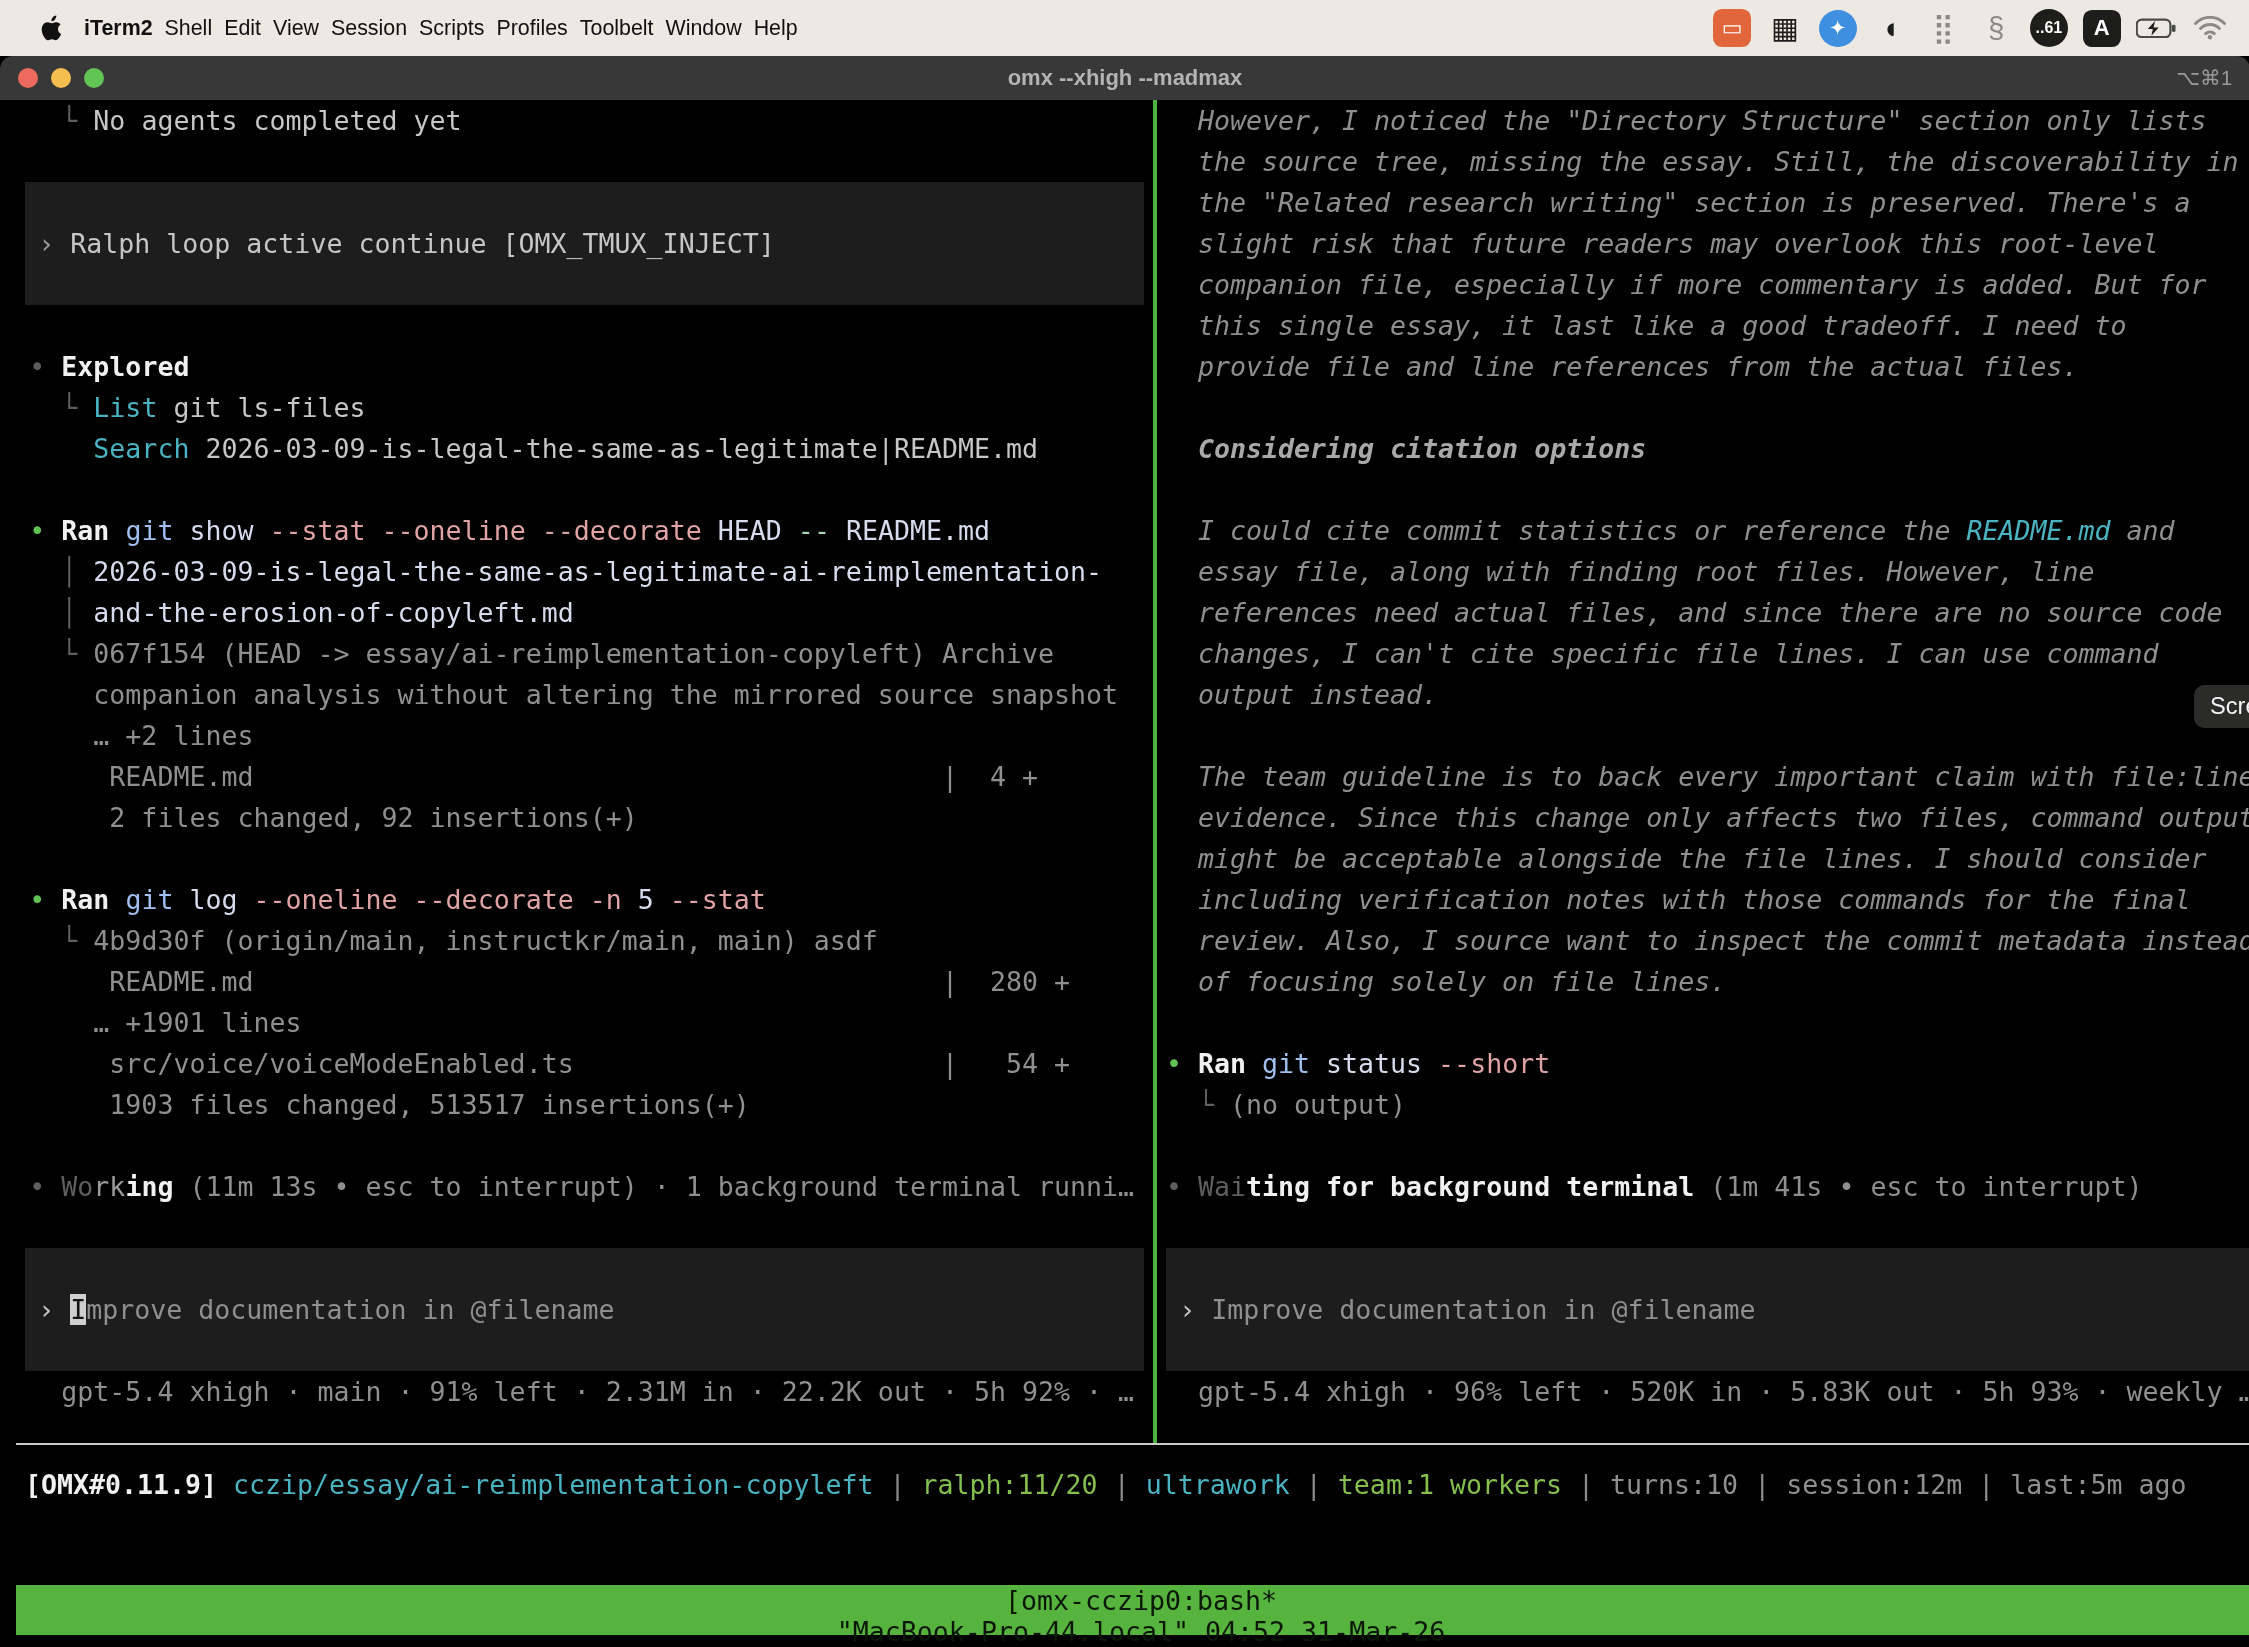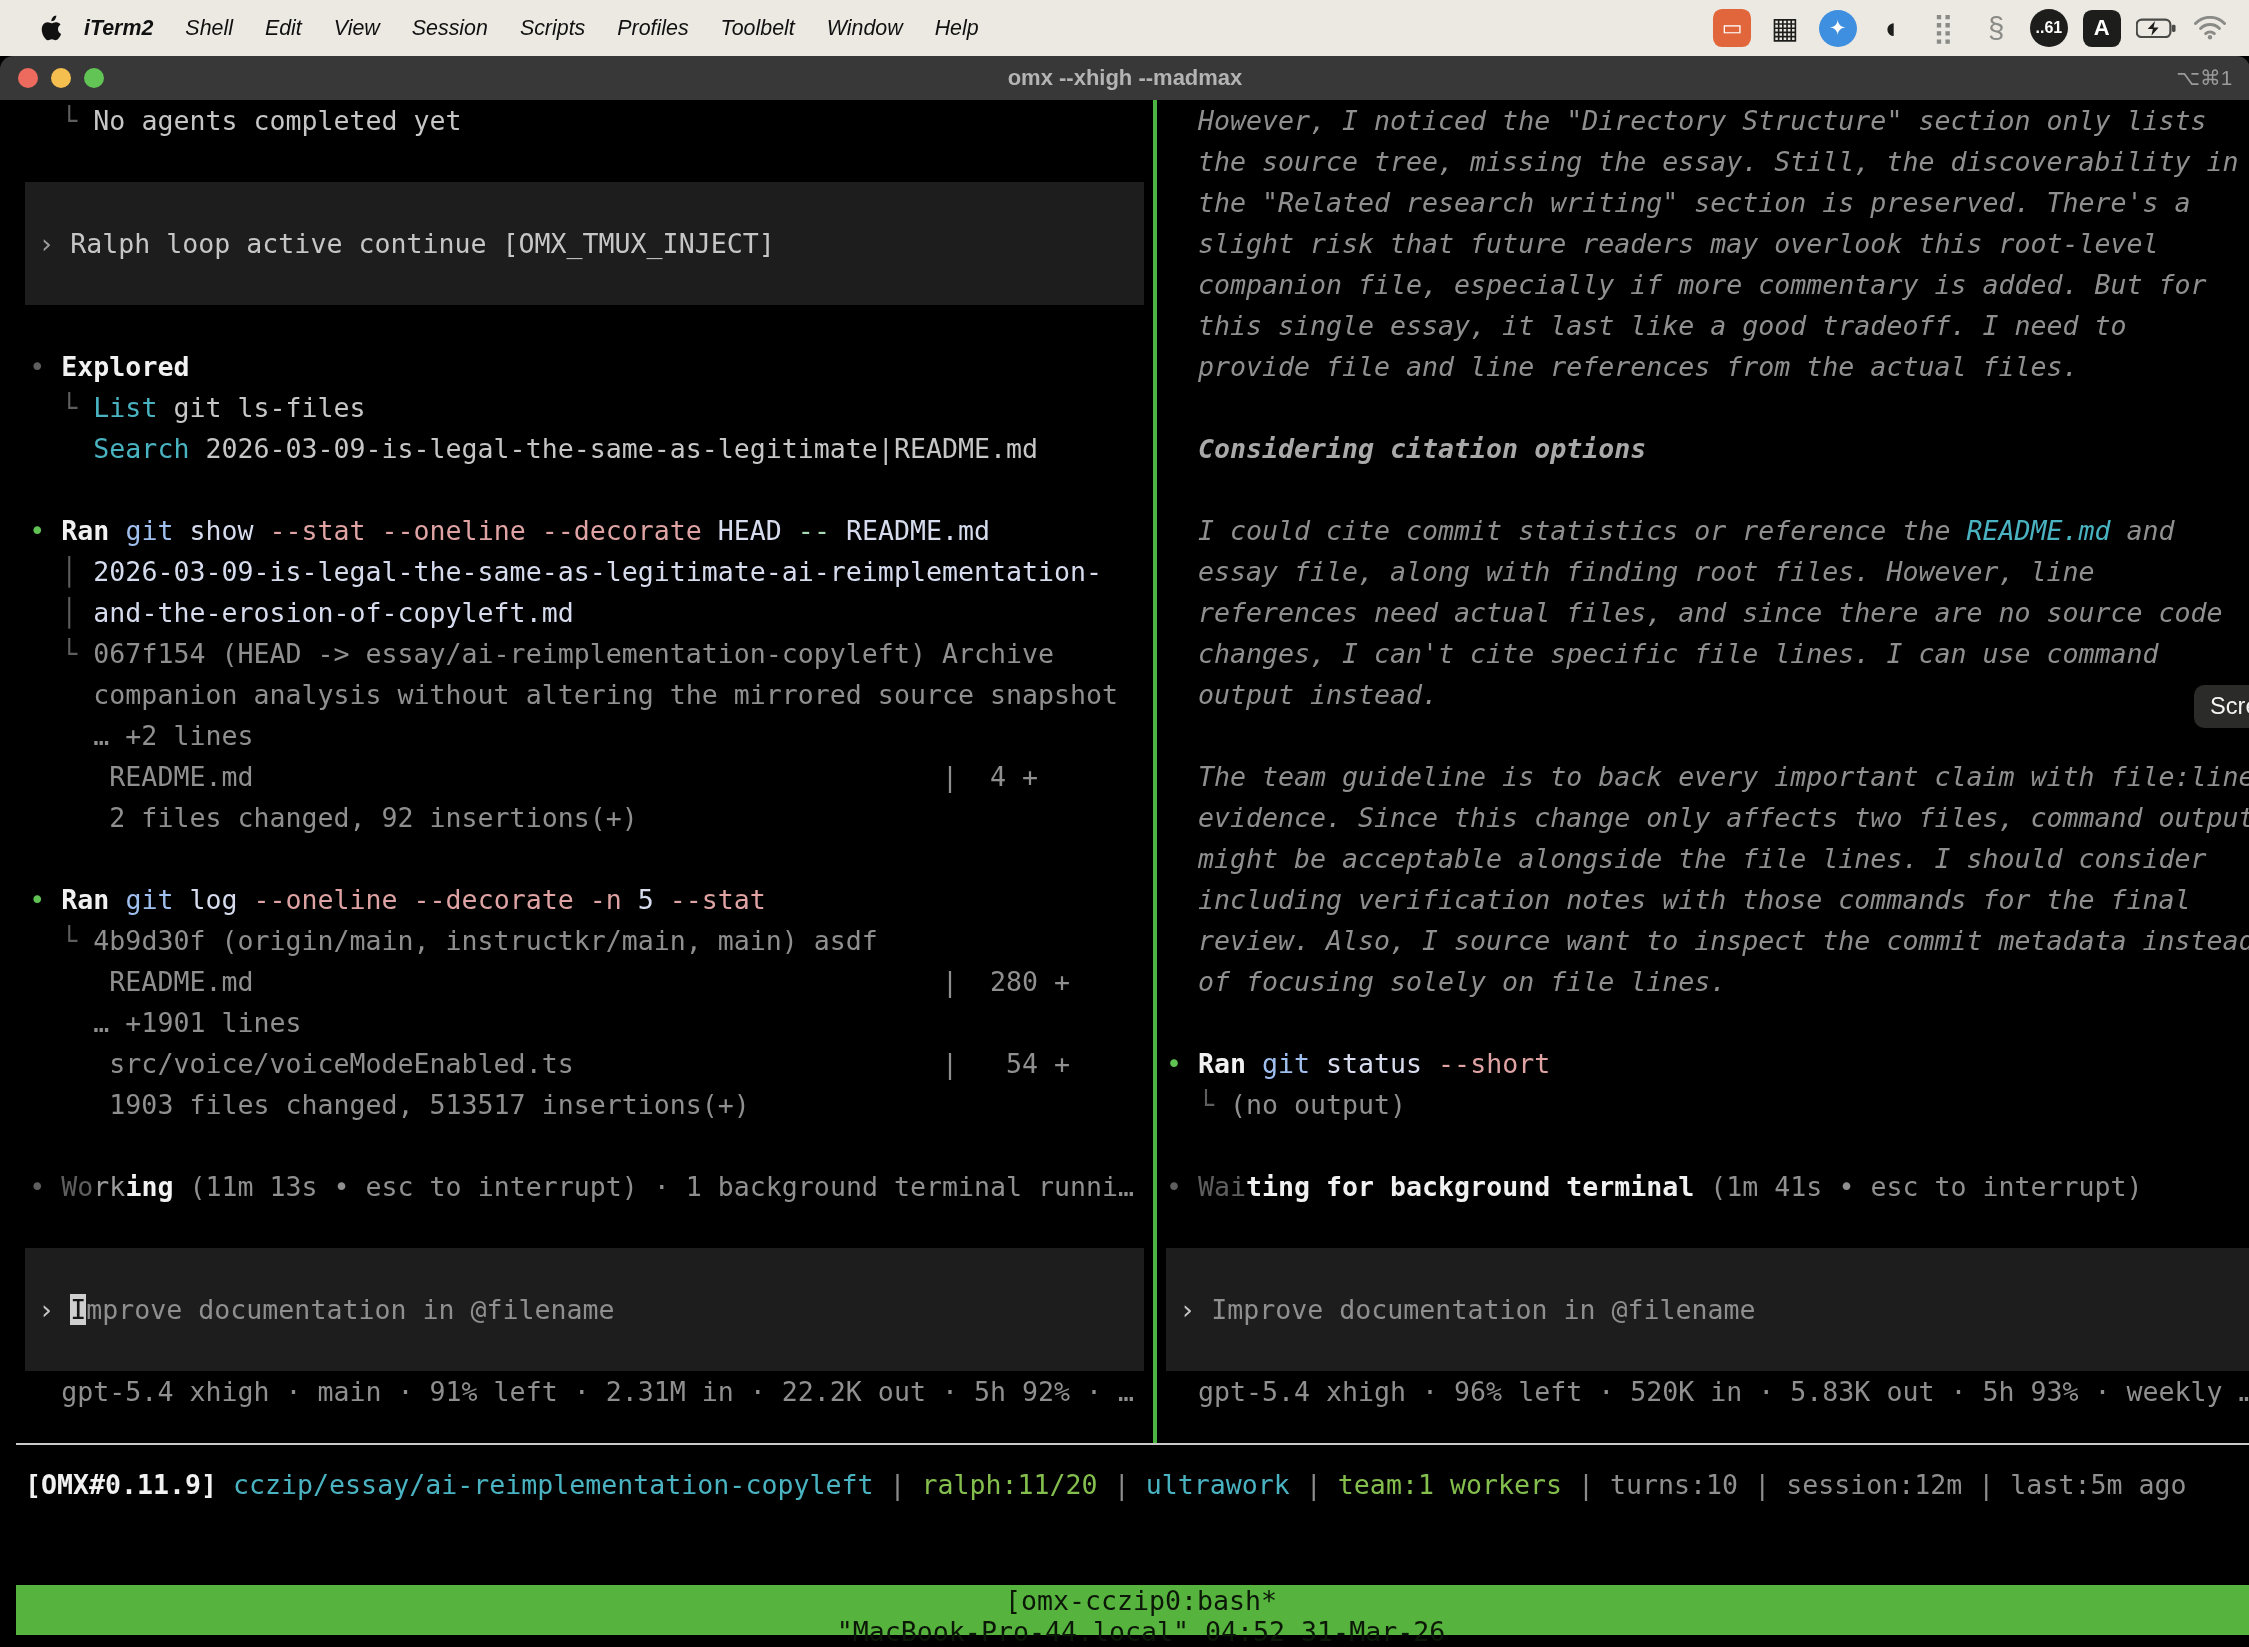--- a/index.html
+++ b/index.html
@@ -4,21 +4,21 @@
 <style>
   * { margin:0; padding:0; box-sizing:border-box; }
   html,body { width:2250px; height:1648px; overflow:hidden; background:#000; font-family:"Liberation Sans", sans-serif; }
   #screen { position:relative; width:2250px; height:1648px; background:#000; }
 
   
   .menubar { position:absolute; left:0; top:0; width:2250px; height:56px;
              background:var(--menubar_bg,#ece9e3); display:flex; align-items:center;
              padding:0 20.7px 0 34px; color:#111; font-size:21.4px; }
   .menubar .apple { width:34px; display:flex; align-items:center; justify-content:center; margin-right:16px; }
-  .menu-items { display:flex; gap:32px; align-items:flex-end;font-style:italic; }
+  .menu-items { display:flex; gap:12px; align-items:flex-end; }
   .menu-item { white-space:nowrap; }
   .menu-item.first { font-weight:bold; }
   .menubar-right { margin-left:auto; display:flex; gap:14.8px; align-items:center; }
   .mb-icon { height:38px; min-width:38px; display:flex; align-items:center; justify-content:center;
              border-radius:8.9px; font-size:22px; }
 
   
   .titlebar { position:absolute; left:0; top:56px; width:2250px; height:44px;
               background:var(--titlebar_bg,#383838); border-radius:13.3px 13.3px 0 0;
               display:flex; align-items:center; padding:0 17.7px; }

